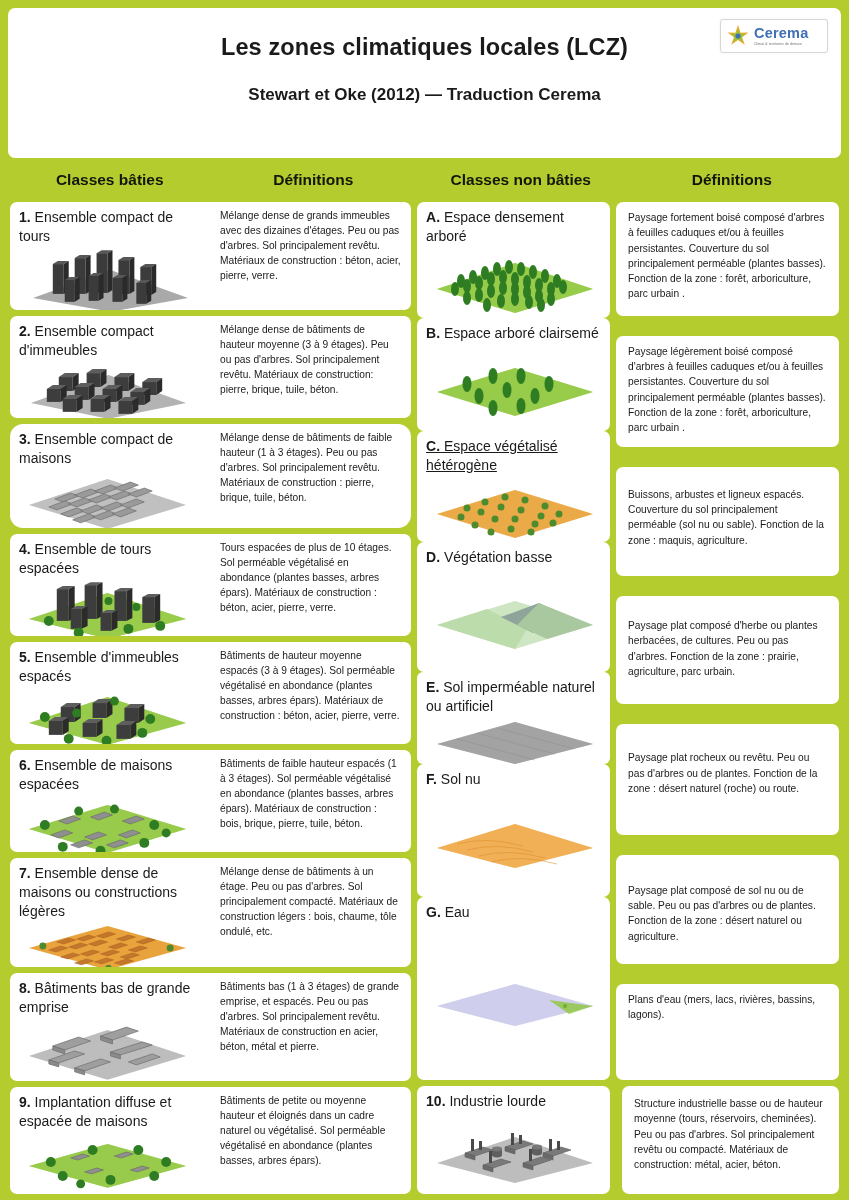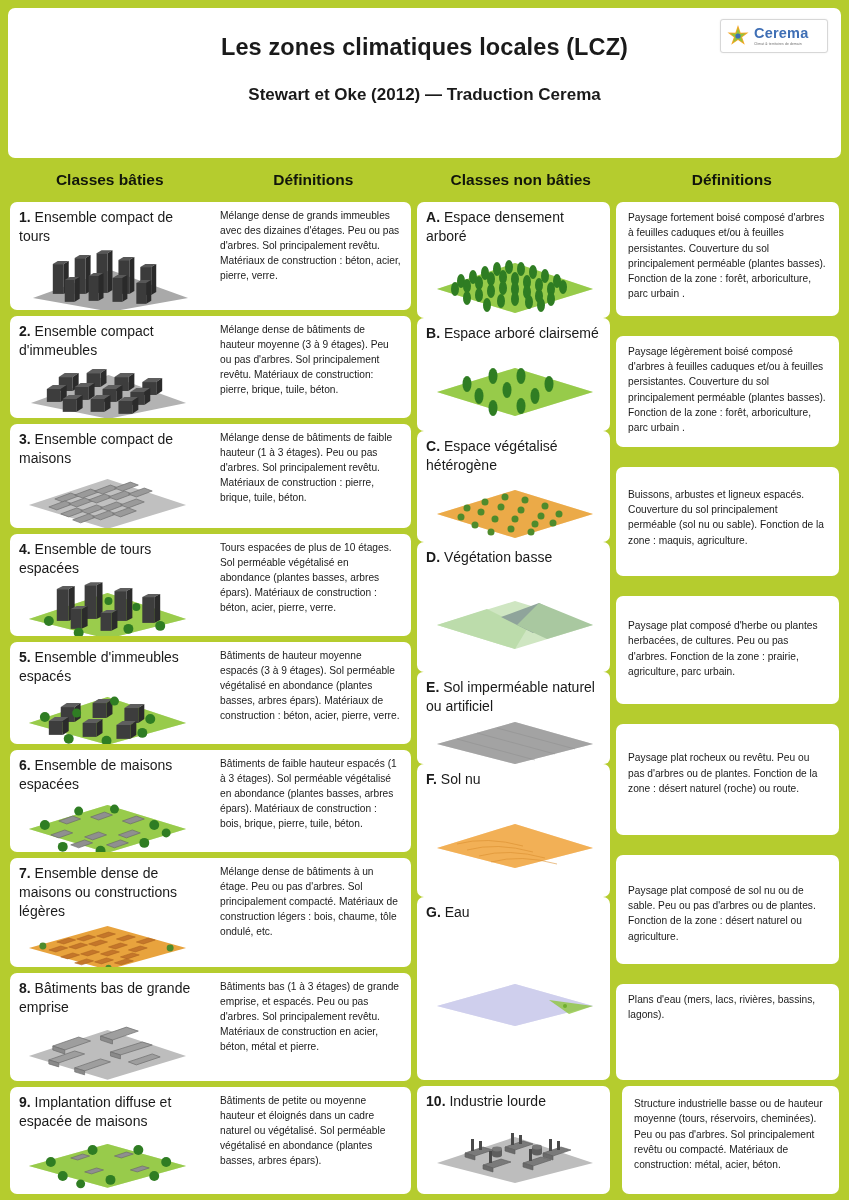--- a/index.html
+++ b/index.html
@@ -286,21 +286,21 @@
                     <polygon points="100,50 106,46 120,46 114,50" fill="#5e5e5e"></polygon>
                     <polygon points="114,50 120,46 120,59 114,63" fill="#2b2b2b"></polygon>
                 </g>
               </g>
             </svg>
           </div>
         </div>
         <div class="card-txt">Mélange dense de bâtiments de hauteur moyenne (3 à 9 étages). Peu ou pas d'arbres. Sol principalement revêtu. Matériaux de construction: pierre, brique, tuile, béton.</div>
       </div>
 
-      <div class="row card" style="height:112px;">
+      <div class="row card" style="height:112px;border-radius:13px;">
         <div class="card-img">
           <div class="card-label">
             <span class="nb">3.</span>
             <span>Ensemble compact de maisons</span>
           </div>
           <div class="fig">
             <svg width="178" height="74" viewBox="0 0 178 74">
               <polygon points="10,46 89,20 168,46 89,70" fill="#c0c0c0"></polygon>
               <g stroke="#6f6f6f" stroke-width="0.7" fill="#9a9a9a">
                 <g>
@@ -628,21 +628,21 @@
                   <ellipse cx="52" cy="48" rx="4.5" ry="8"></ellipse>
                     <ellipse cx="80" cy="42" rx="4.5" ry="8"></ellipse>
                   <ellipse cx="108" cy="48" rx="4.5" ry="8"></ellipse>
                   <ellipse cx="66" cy="60" rx="4.5" ry="8"></ellipse>
                     <ellipse cx="94" cy="58" rx="4.5" ry="8"></ellipse>
                 </g>
               </svg>
             </div>
           </div>
 
-          <div class="imgcard" style="height:111px;">
+          <div class="imgcard" style="height:111px;text-decoration:underline;">
             <div class="card-label">
               <span class="nb">C.</span>
               <span>Espace végétalisé hétérogène</span>
             </div>
             <div class="fig">
               <svg width="176" height="70" viewBox="0 0 176 70">
                 <polygon points="10,42 88,18 166,42 88,66" fill="#e8a33d"></polygon>
                 <polygon points="10,42 88,18 166,42 88,66" fill="#f0b85e" opacity="0.35"></polygon>
                 <g fill="#4e8b2c">
                   <circle cx="40" cy="36" r="3.5"></circle>

